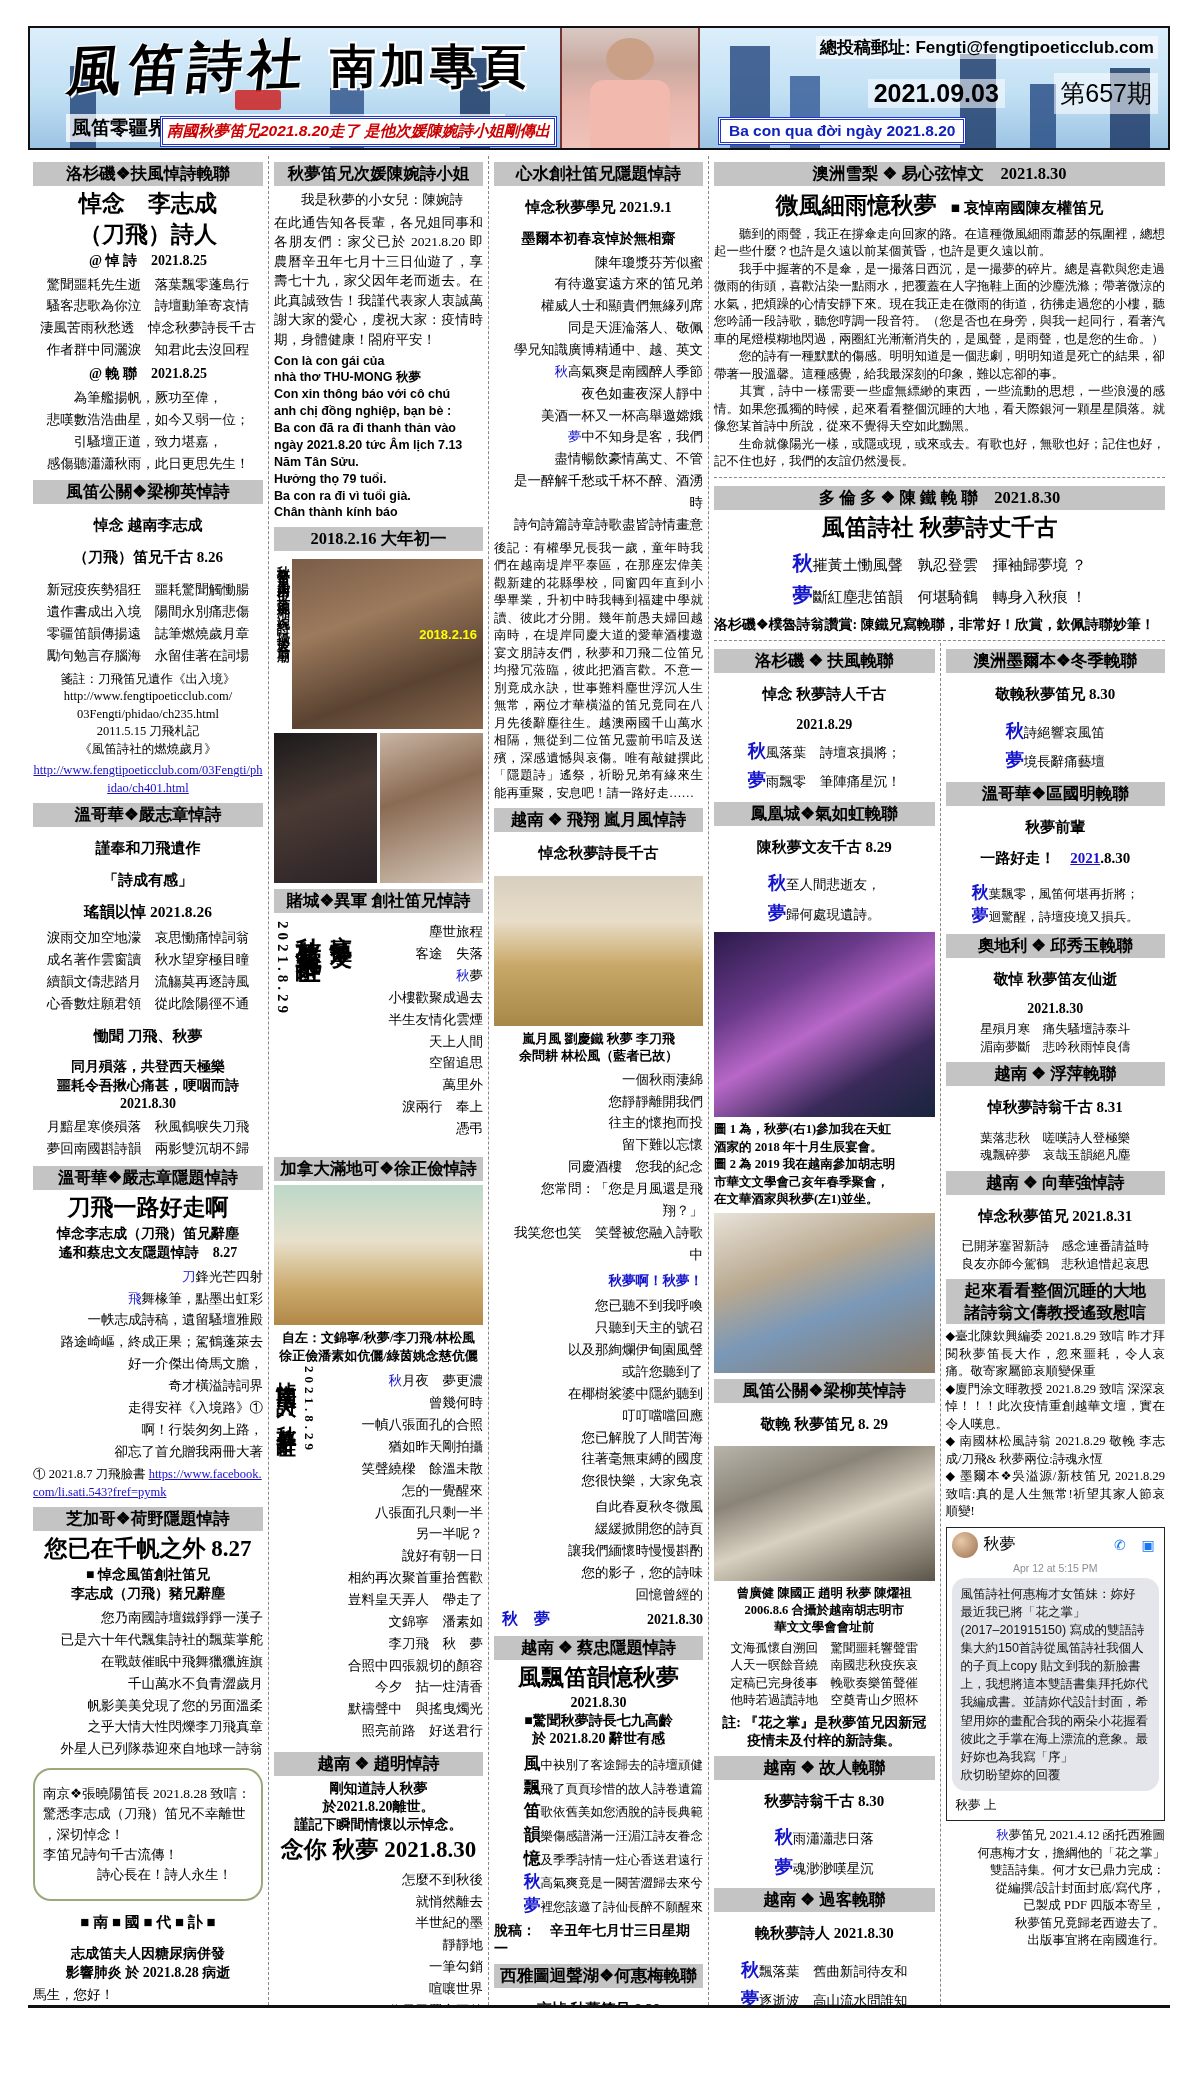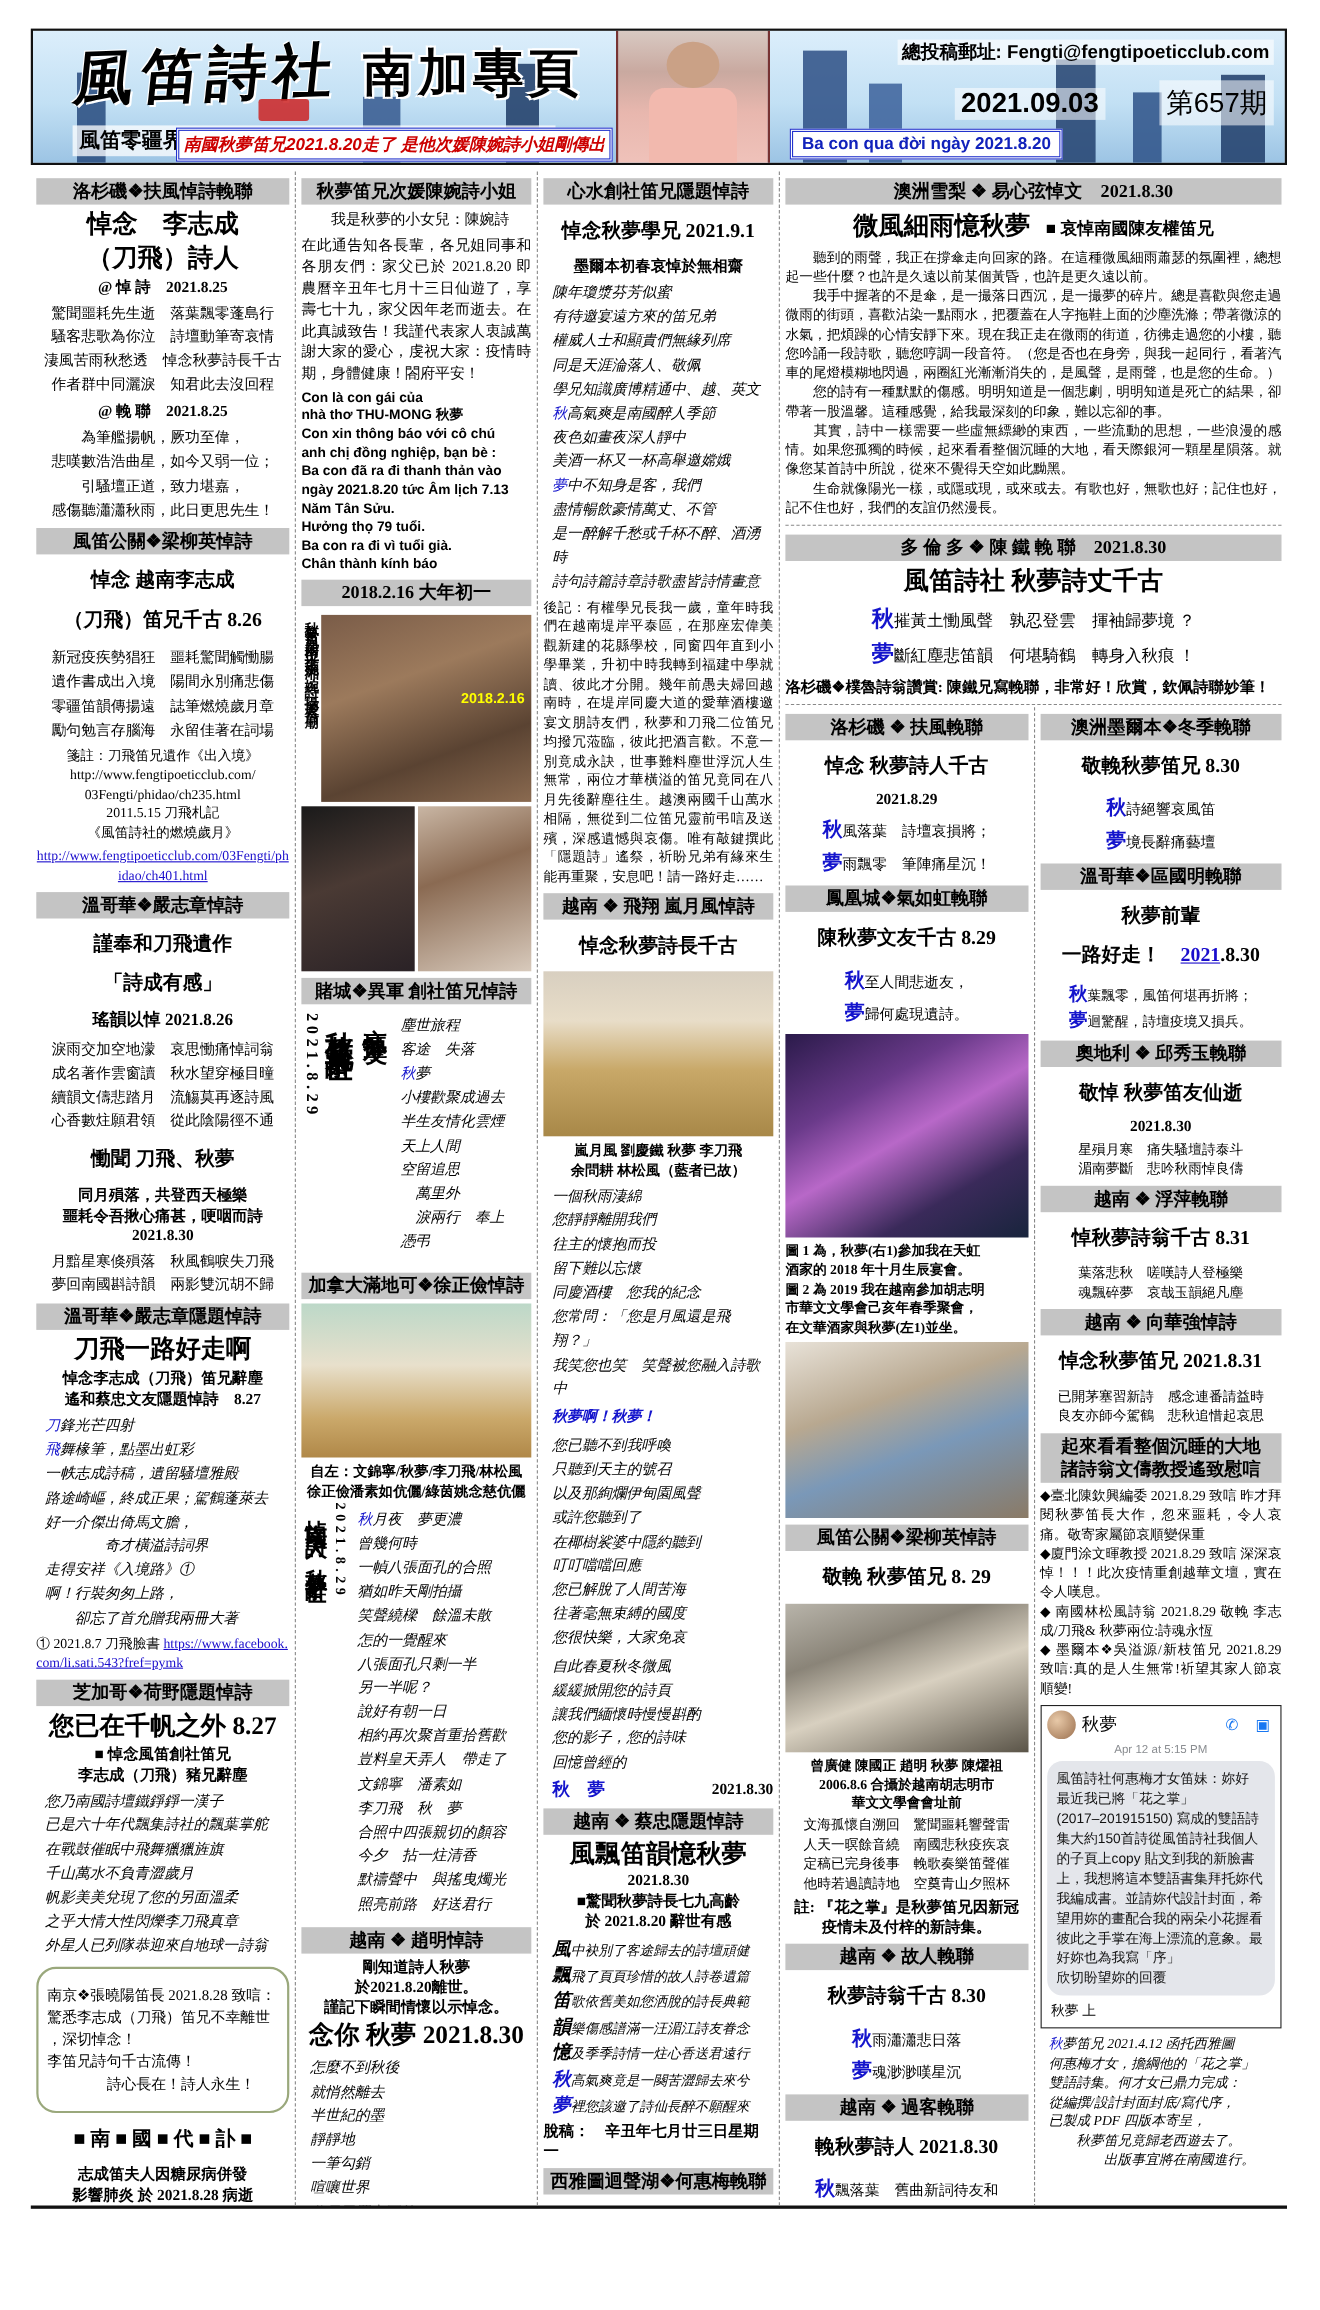--- a/index.html
+++ b/index.html
@@ -40,25 +40,25 @@
     font-weight:bold;font-size:15.5px;padding:2px 8px;font-family:"Liberation Sans",sans-serif;}
   
   .cols{position:absolute;left:28px;top:156px;width:1142px;height:1852px;display:flex;border-bottom:3px solid #111;box-sizing:border-box;}
   .col{box-sizing:border-box;padding:0 5px;overflow:hidden;height:100%;}
   .c1{width:240px;}
   .c2{width:220px;border-left:1px dashed #888;}
   .c3{width:220px;border-left:1px dashed #888;}
   .c4{width:462px;border-left:1px dashed #888;}
   .hdr{background:#c4c4c4;text-align:center;font-weight:bold;font-size:16.5px;padding:1px 0;margin:6px 0 4px;white-space:nowrap;overflow:hidden;}
   .ttl{text-align:center;font-weight:bold;font-size:23px;line-height:1.25;margin:2px 0;}
-  .ttl-m{text-align:center;font-weight:bold;font-size:18px;line-height:1.3;margin:12px 0;}
+  .ttl-m{text-align:center;font-weight:bold;font-size:15px;line-height:1.3;margin:12px 0;}
   .ttl-s{text-align:center;font-weight:bold;font-size:15.5px;line-height:1.35;margin:1px 0;}
   .sub{text-align:center;font-size:14px;font-weight:bold;margin:1px 0;}
   .poem{text-align:center;font-size:13.5px;line-height:1.62;margin:4px 0;}
-  .poem-l{text-align:left;font-size:13.5px;line-height:1.62;margin:4px 0 4px 8px;font-style:italic;}
+  .poem-l{text-align:right;font-size:13.5px;line-height:1.62;margin:4px 0 4px 8px;}
   .prose{font-size:13.5px;line-height:1.45;text-align:justify;margin:3px 0;}
   .small{font-size:12.5px;line-height:1.4;}
   .b{color:#1414cc;}
   .ac{font-size:1.35em;font-weight:bold;}
   .link{color:#1a0dcc;text-decoration:underline;word-break:break-all;}
   .center{text-align:center;}
   .notebox{border:2px solid #9aa87c;border-radius:18px;padding:14px 8px;font-size:13.5px;line-height:1.5;margin:8px 0;}
   .photo{position:relative;margin:4px auto;overflow:hidden;}
   .ph-label{position:absolute;right:6px;top:40%;color:#ff0;font-weight:bold;font-size:13px;font-family:"Liberation Sans",sans-serif;text-align:center;}
   .cap{text-align:center;font-weight:bold;font-size:13px;line-height:1.35;margin:2px 0;}

